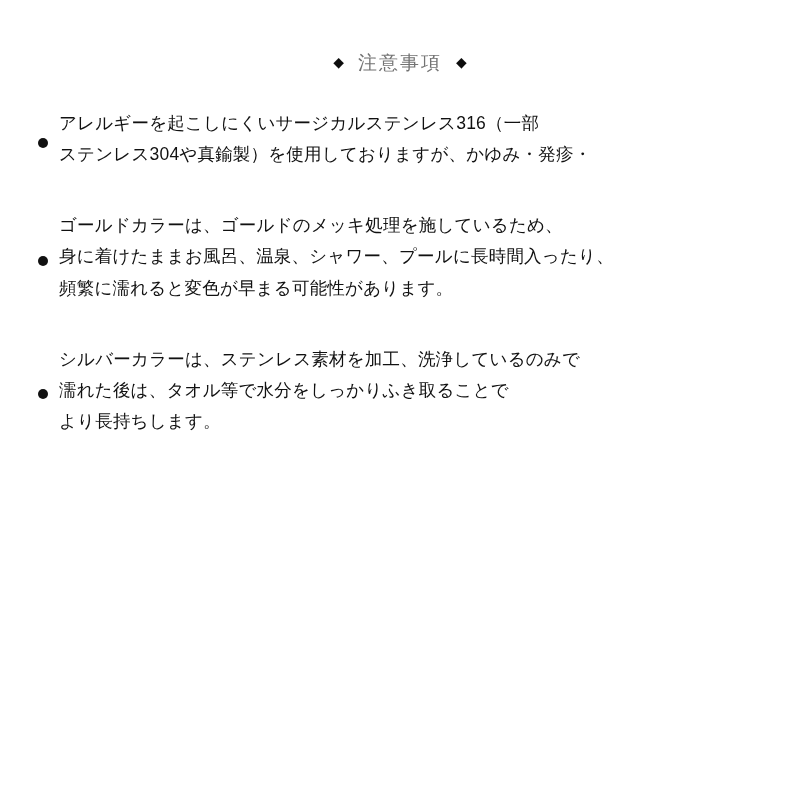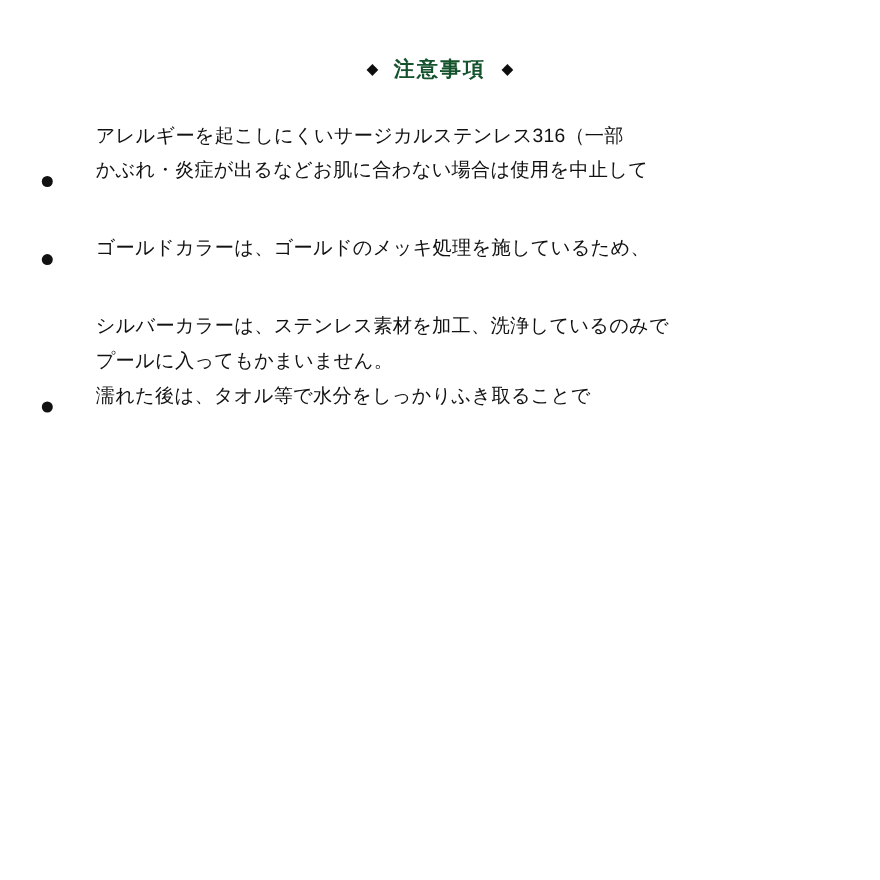--- a/index.html
+++ b/index.html
@@ -23,40 +23,39 @@
   }
   .title-row {
     display: flex;
     align-items: center;
     justify-content: center;
     gap: 14px;
     margin-top: 50px;
   }
   .title-text {
     font-size: 19px;
-    font-weight: bold;
+    font-weight: normal;
     letter-spacing: 2px;
-    color: #14532d;
+    color: #737373;
   }
   .diamond {
     font-size: 14px;
     line-height: 1;
     color: #0d0d0d;
     transform: translateY(-1px);
   }
   .notes {
     margin-top: 32px;
     padding-left: 38px;
     padding-right: 40px;
   }
   .note {
     display: flex;
-    align-items: flex-end;
+    align-items: center;
     margin-bottom: 40px;
-    gap: 28px;
   }
   .note.gap-large {
   }
   .bullet {
     flex: 0 0 auto;
     width: 10px;
     height: 10px;
     border-radius: 50%;
     background: #111111;
     margin-top: 8px;
@@ -83,34 +82,36 @@
     <span class="title-text">注意事項</span>
     <span class="diamond">◆</span>
   </div>
 
   <div class="notes">
 
     <div class="note">
       <span class="bullet"></span>
       <div class="note-body">
         <div class="line">アレルギーを起こしにくいサージカルステンレス316（一部</div>
-        <div class="line">かぶれ・炎症が出るなどお肌に合わない場合は使用を中止して</div>
+        <div class="line">ステンレス304や真鍮製）を使用しておりますが、かゆみ・発疹・</div>
       </div>
     </div>
 
     <div class="note gap-large">
       <span class="bullet"></span>
       <div class="note-body">
         <div class="line">ゴールドカラーは、ゴールドのメッキ処理を施しているため、</div>
+        <div class="line">身に着けたままお風呂、温泉、シャワー、プールに長時間入ったり、</div>
+        <div class="line">頻繁に濡れると変色が早まる可能性があります。</div>
       </div>
     </div>
 
     <div class="note">
       <span class="bullet"></span>
       <div class="note-body">
         <div class="line">シルバーカラーは、ステンレス素材を加工、洗浄しているのみで</div>
-        <div class="line">プールに入ってもかまいません。</div>
         <div class="line">濡れた後は、タオル等で水分をしっかりふき取ることで</div>
+        <div class="line">より長持ちします。</div>
       </div>
     </div>
 
   </div>
 </div>
 
 </body></html>

